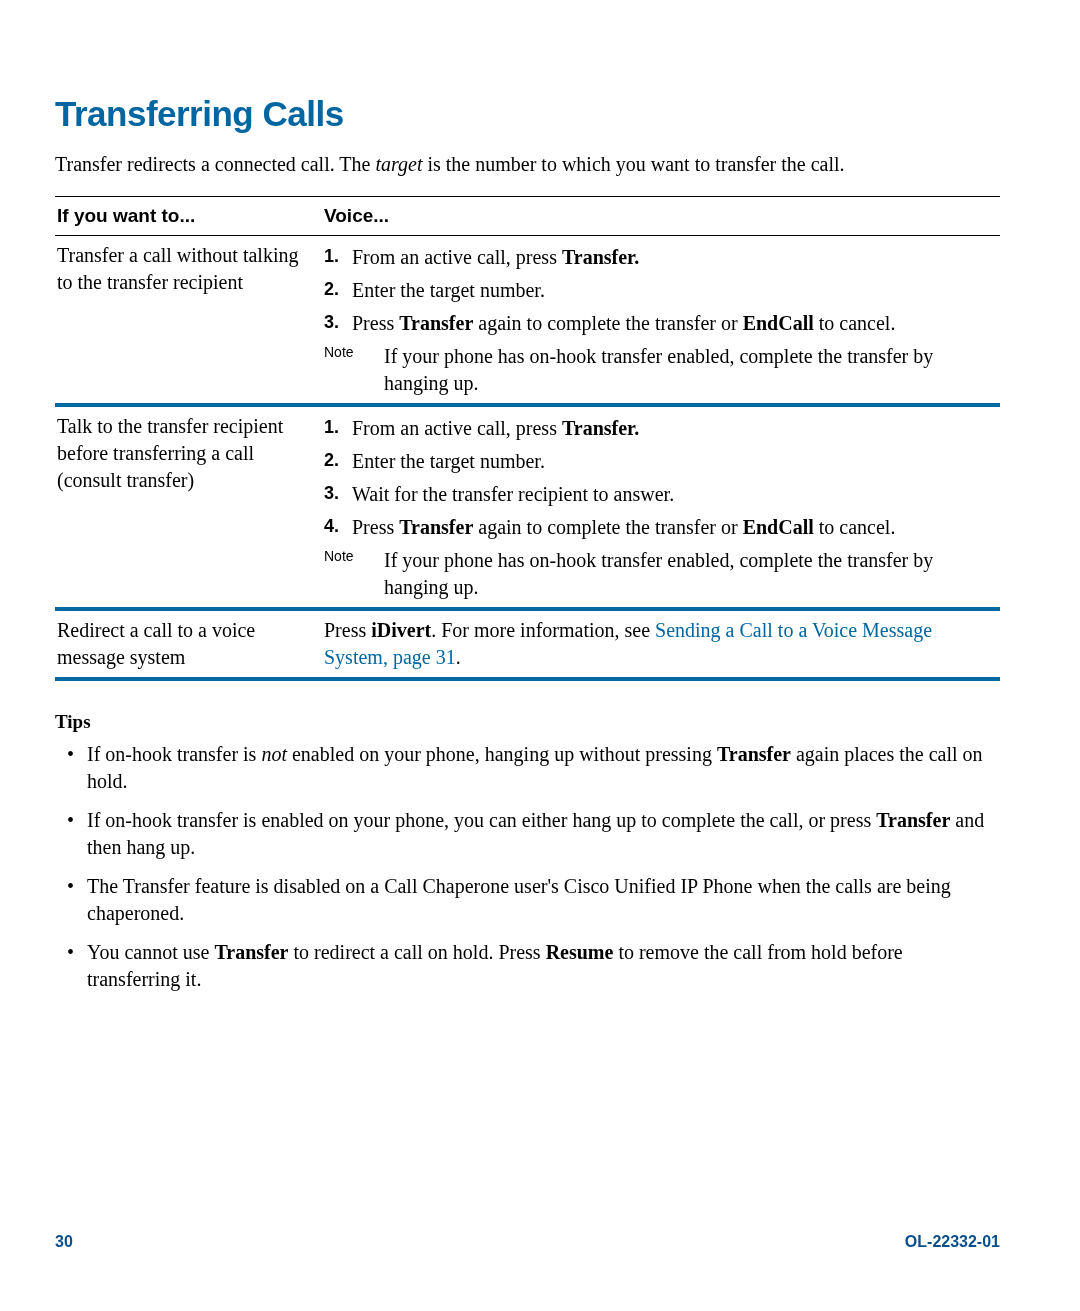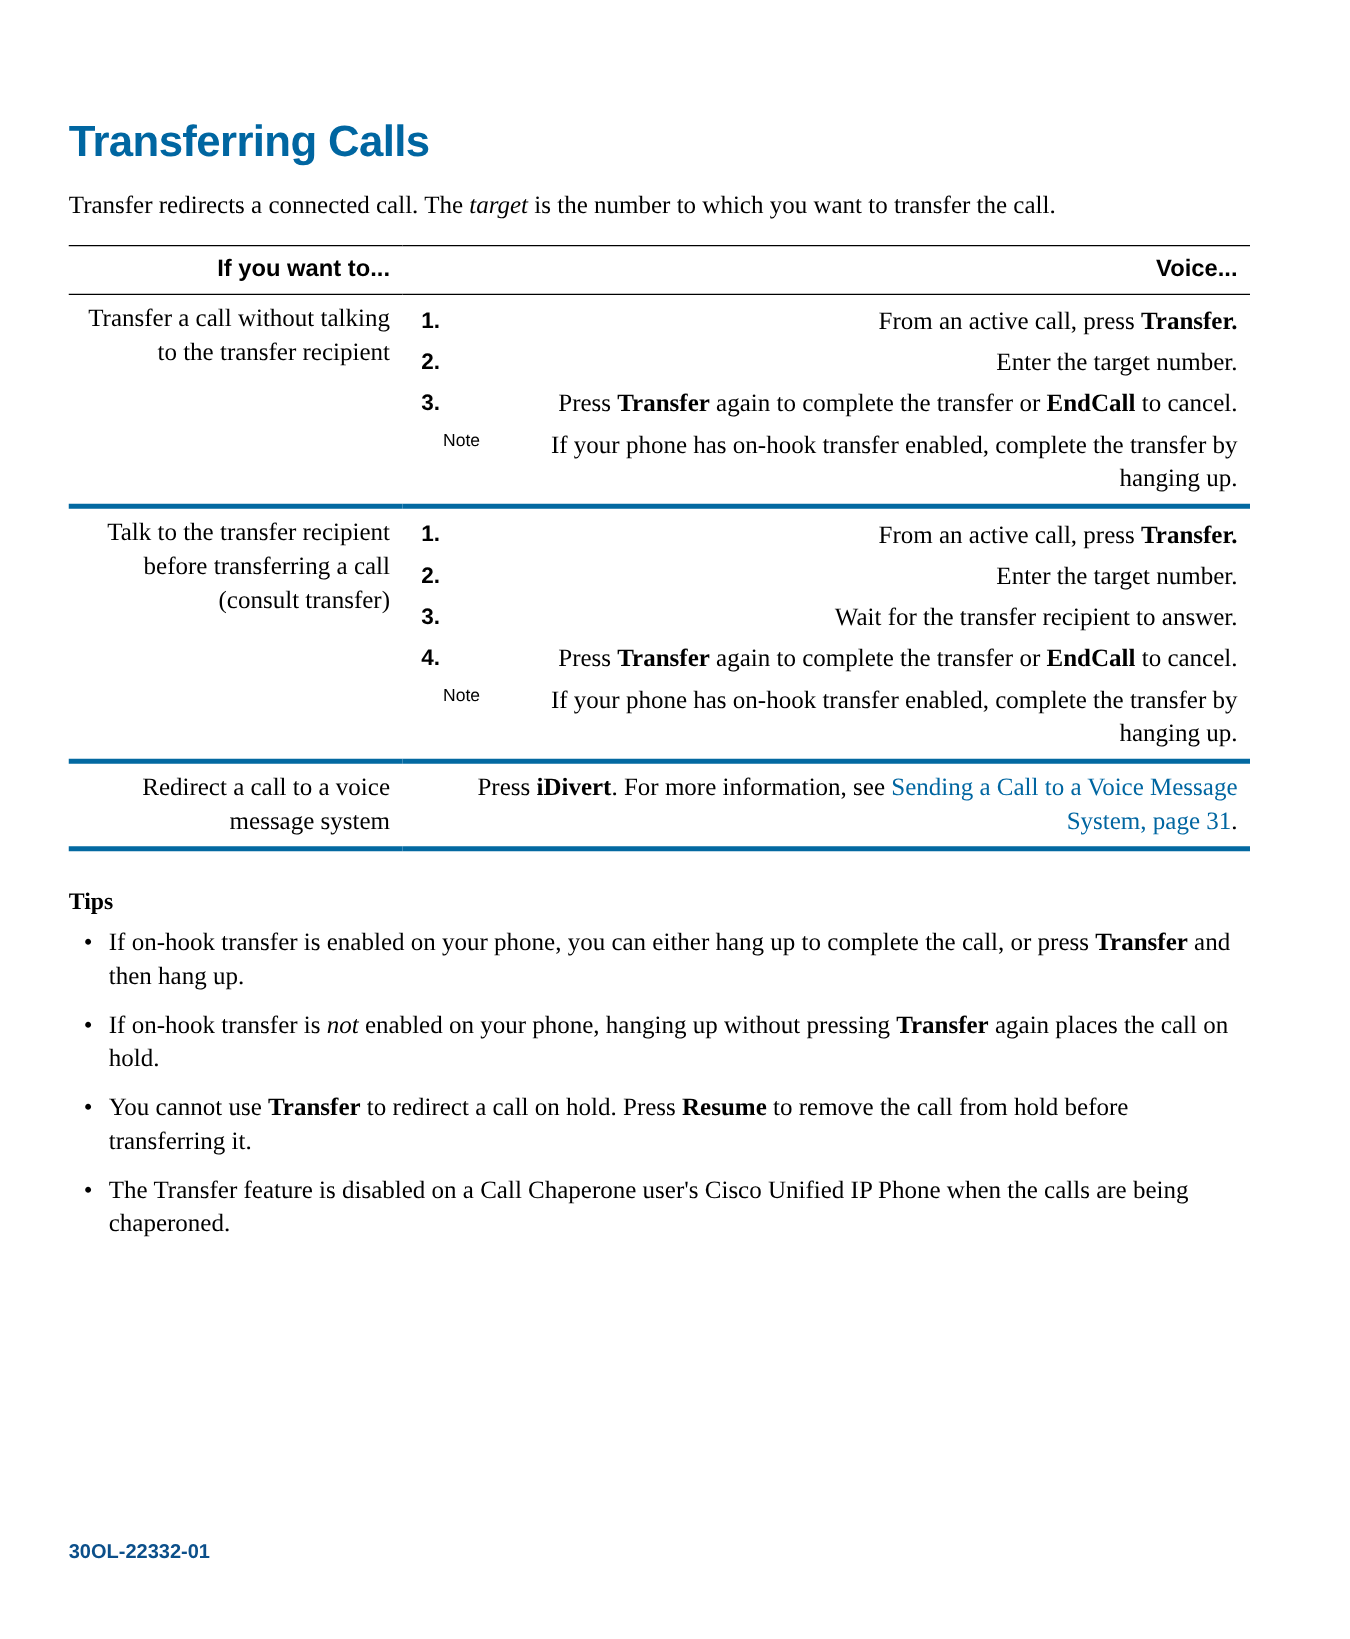--- a/index.html
+++ b/index.html
@@ -35,21 +35,21 @@
   }
   em { }
   strong, b { font-weight: 700; }
 
   table.main {
     border-collapse: collapse;
     width: 100%;
     margin-bottom: 28px;
   }
   table.main th, table.main td {
-    text-align: right;
+    text-align: left;
     vertical-align: top;
     padding: 6px 10px 6px 2px;
   }
   table.main thead th {
     font-family: Arial, "Helvetica Neue", Helvetica, sans-serif;
     font-weight: 700;
     font-size: 19px;
     border-top: 1.5px solid #000;
     border-bottom: 1px solid #000;
   }
@@ -127,20 +127,21 @@
     font-size: 20px;
     line-height: 1.35;
   }
 
   .footer {
     position: absolute;
     bottom: 58px;
     left: 55px;
     right: 80px;
     display: flex;
+    justify-content: space-between;
     font-family: Arial, "Helvetica Neue", Helvetica, sans-serif;
     font-weight: 700;
     font-size: 16px;
     color: #0b4f8a;
   }
 </style>
 </head>
 <body>
 
 <div class="page">
@@ -226,30 +227,30 @@
           <span>Press </span><b>iDivert</b><span>. For more information, see </span><a href="#" class="link">Sending a Call to a Voice Message System, page 31</a><span>.</span>
         </td>
       </tr>
     </tbody>
   </table>
 
   <h3 class="tips">Tips</h3>
 
   <ul class="tips-list">
     <li>
+      <span>If on-hook transfer is </span><em>not</em><span> enabled on your phone, hanging up without pressing </span><b>Transfer</b><span> again places the call on hold.</span>
+    </li>
+    <li>
       <span>If on-hook transfer is enabled on your phone, you can either hang up to complete the call, or press </span><b>Transfer</b><span> and then hang up.</span>
     </li>
     <li>
-      <span>If on-hook transfer is </span><em>not</em><span> enabled on your phone, hanging up without pressing </span><b>Transfer</b><span> again places the call on hold.</span>
+      <span>The Transfer feature is disabled on a Call Chaperone user's Cisco Unified IP Phone when the calls are being chaperoned.</span>
     </li>
     <li>
       <span>You cannot use </span><b>Transfer</b><span> to redirect a call on hold. Press </span><b>Resume</b><span> to remove the call from hold before transferring it.</span>
-    </li>
-    <li>
-      <span>The Transfer feature is disabled on a Call Chaperone user's Cisco Unified IP Phone when the calls are being chaperoned.</span>
     </li>
   </ul>
 
   <div class="footer">
     <span>30</span>
     <span>OL-22332-01</span>
   </div>
 
 </div>
 

